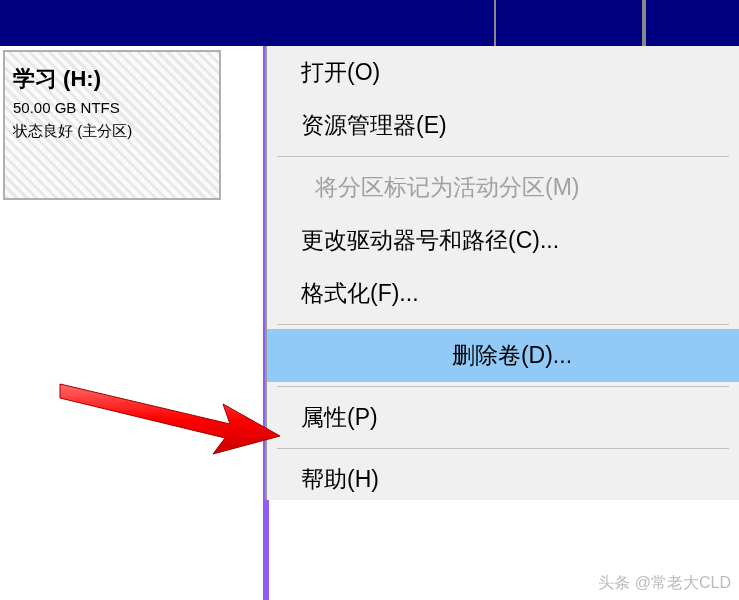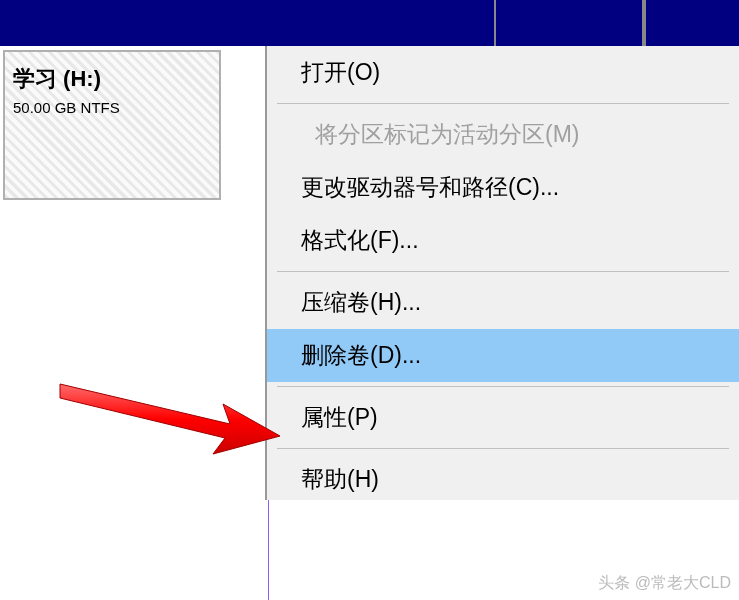--- a/index.html
+++ b/index.html
@@ -28,21 +28,21 @@
     }
     .top-bar-cell:last-child { border-right: none; width: 95px; }
 
     .main-area {
       display: flex;
       height: 554px;
     }
     .left-panel {
       width: 269px;
       background: #fff;
-      border-right: 1px solid #8b5cf6;
+      border-right: 6px solid #8b5cf6;
     }
     .partition-block {
       margin: 4px 3px;
       width: 218px;
       height: 150px;
       background: repeating-linear-gradient(
         45deg,
         #e8e8e8,
         #e8e8e8 3px,
         #fafafa 3px,
@@ -76,20 +76,21 @@
       color: #000;
       cursor: default;
       line-height: 1.35;
     }
     .menu-item.disabled {
       color: #a0a0a0;
       padding-left: 48px;
     }
     .menu-item.highlighted {
       background: #91c9f7;
+      text-align: center;
     }
     .menu-separator {
       height: 1px;
       background: #c0c0c0;
       margin: 4px 10px;
     }
 
     .arrow-annotation {
       position: absolute;
       left: 55px;
@@ -123,32 +124,33 @@
   <div class="top-bar-left"></div>
   <div class="top-bar-cell"></div>
   <div class="top-bar-cell"></div>
 </div>
 
 <div class="main-area">
   <div class="left-panel">
     <div class="partition-block">
       <div class="partition-title">学习   (H:)</div>
       <div class="partition-line">50.00 GB NTFS</div>
+      <div class="partition-line">状态良好 (主分区)</div>
     </div>
   </div>
 </div>
 
 <div class="context-menu">
   <div class="menu-item">打开(O)</div>
+  <div class="menu-item">资源管理器(E)</div>
   <div class="menu-separator"></div>
   <div class="menu-item disabled">将分区标记为活动分区(M)</div>
   <div class="menu-item">更改驱动器号和路径(C)...</div>
   <div class="menu-item">格式化(F)...</div>
   <div class="menu-separator"></div>
-  <div class="menu-item">压缩卷(H)...</div>
   <div class="menu-item highlighted">删除卷(D)...</div>
   <div class="menu-separator"></div>
   <div class="menu-item">属性(P)</div>
   <div class="menu-separator"></div>
   <div class="menu-item">帮助(H)</div>
 </div>
 
 <svg class="arrow-annotation" viewBox="0 0 230 90">
   <defs>
     <linearGradient id="arrowGrad" x1="0%" y1="0%" x2="0%" y2="100%">

